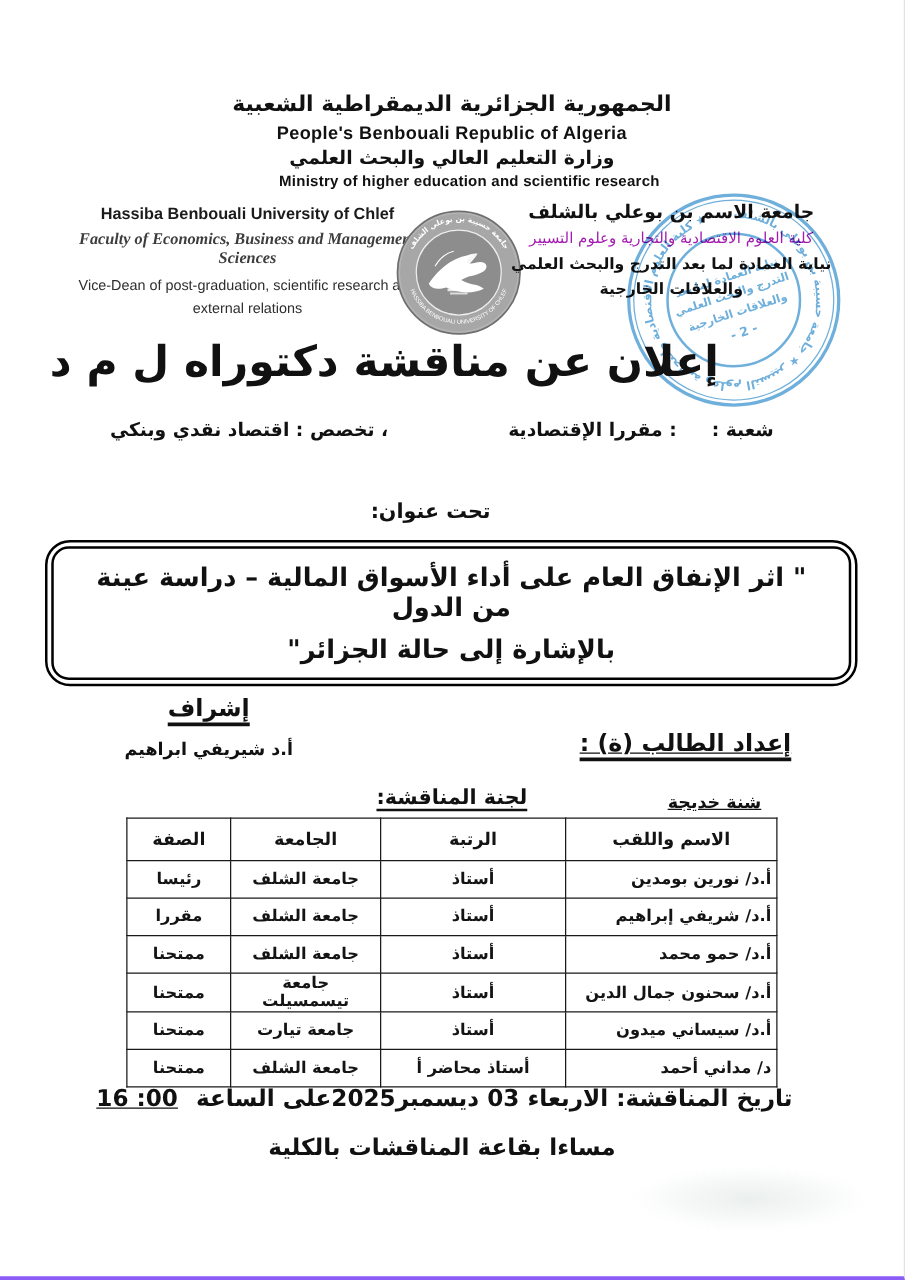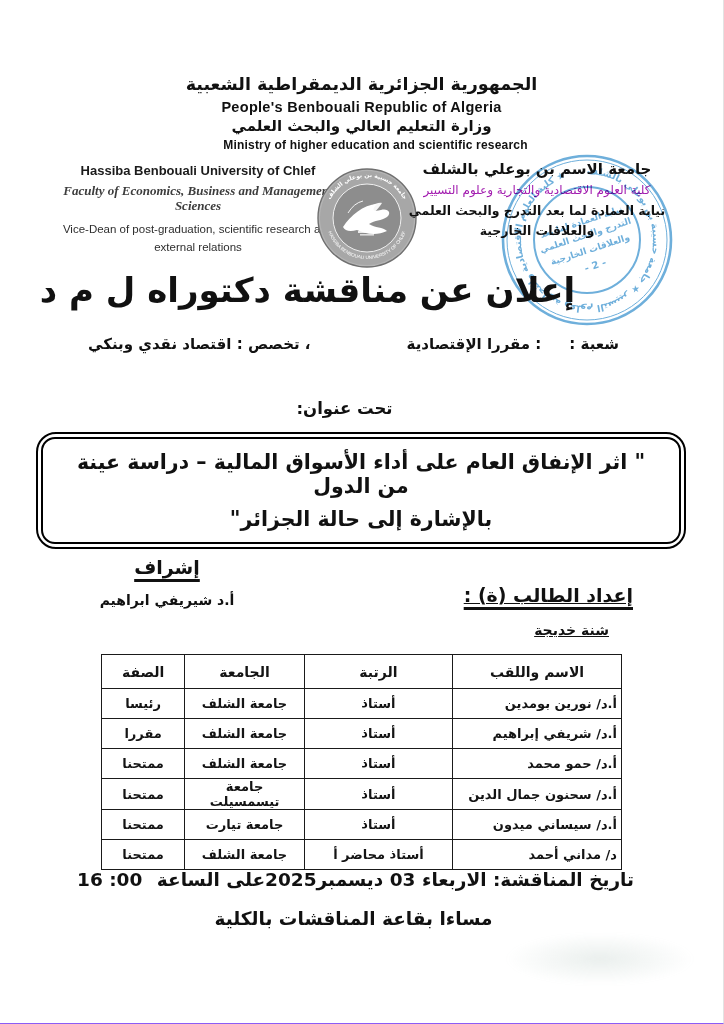--- a/index.html
+++ b/index.html
@@ -1,18 +1,18 @@
 <!DOCTYPE html>
 <html lang="ar"><head>
 <meta charset="utf-8">
 <style>
   html,body{margin:0;padding:0;background:#ffffff;}
   .page{position:relative;width:724px;height:1024px;background:#fff;overflow:hidden;
         font-family:"DejaVu Sans",sans-serif;color:#111;
-        border-right:1px solid #e3e3e3;border-bottom:1px solid #8b5cf6;box-sizing:border-box;}
+        border-right:1px solid #e3e3e3;border-bottom:3px solid #8b5cf6;box-sizing:border-box;}
 
   
   .hdr{position:absolute;top:74px;left:0;right:0;text-align:center;line-height:1.25;}
   .hdr .ar1{font-size:17.5px;font-weight:bold;}
   .hdr .en1{font-size:14.5px;font-weight:bold;font-family:"Liberation Sans",sans-serif;margin-top:2px;letter-spacing:.3px;}
   .hdr .ar2{font-size:15px;font-weight:bold;margin-top:1px;}
   .hdr .en2{font-size:12px;font-weight:bold;font-family:"Liberation Sans",sans-serif;margin-top:2px;letter-spacing:.2px;padding-left:28px;}
 
   
   .uni-left{position:absolute;top:163px;left:56px;width:284px;text-align:center;
@@ -49,21 +49,21 @@
   .tbox{position:absolute;top:432px;left:36px;width:650px;height:117px;
         border:2.5px solid #000;border-radius:20px;padding:3px;box-sizing:border-box;}
   .tbox-inner{width:100%;height:100%;border:2px solid #000;border-radius:14px;box-sizing:border-box;
               display:flex;flex-direction:column;justify-content:space-evenly;align-items:center;
               direction:rtl;font-weight:bold;font-size:20.5px;text-align:center;padding:2px 18px;}
 
   
   .student{position:absolute;top:584px;right:90px;width:220px;direction:rtl;text-decoration:underline;}
   .student .lbl{font-size:19px;font-weight:bold;text-decoration:underline;
                 text-decoration-thickness:2.5px;text-underline-offset:5px;}
-  .student .nm{font-size:14px;font-weight:bold;margin-top:16px;text-align:right;padding-right:24px;}
+  .student .nm{font-size:14px;font-weight:bold;margin-top:28px;text-align:right;padding-right:24px;}
 
   .supervisor{position:absolute;top:556px;left:83px;width:168px;text-align:center;direction:rtl;}
   .supervisor .lbl{font-size:19px;font-weight:bold;text-decoration:underline;
                    text-decoration-thickness:2.5px;text-underline-offset:5px;}
   .supervisor .nm{font-size:14px;font-weight:bold;margin-top:14px;}
 
   
   .cmt-head{position:absolute;top:628px;left:0;right:0;text-align:center;direction:rtl;
             font-size:16.5px;font-weight:bold;}
   .cmt-head span{text-decoration:underline;text-decoration-thickness:2px;text-underline-offset:4px;}
@@ -75,21 +75,21 @@
   .ctable td{height:29px;}
   .ctable th:nth-child(1),.ctable td:nth-child(1){width:32.5%;}
   .ctable th:nth-child(2),.ctable td:nth-child(2){width:28.5%;}
   .ctable th:nth-child(3),.ctable td:nth-child(3){width:23%;}
   .ctable th:nth-child(4),.ctable td:nth-child(4){width:16%;}
   .ctable td:nth-child(1){text-align:right;}
 
   
   .f1{position:absolute;top:869px;left:0;right:0;text-align:center;direction:rtl;
       font-size:18.5px;font-weight:bold;transform:translateX(-6px);}
-  .f1 .time{direction:ltr;unicode-bidi:isolate;margin-right:8px;}
+  .f1 .time{direction:ltr;unicode-bidi:isolate;margin-right:8px;text-decoration:underline;}
   .f2{position:absolute;top:908px;left:0;right:16px;text-align:center;direction:rtl;
       font-size:18.5px;font-weight:bold;}
 
   .smudge{position:absolute;top:933px;left:505px;width:190px;height:52px;
           background:radial-gradient(ellipse at center, rgba(150,175,165,.20), transparent 70%);
           filter:blur(2px);}
 </style>
 </head>
 <body>
 
@@ -177,20 +177,23 @@
   <div class="student">
     <div><span class="lbl">إعداد الطالب  (ة) :</span></div>
     <div class="nm">شنة خديجة</div>
   </div>
 
   <div class="supervisor">
     <div><span class="lbl">إشراف</span></div>
     <div class="nm">أ.د شيريفي ابراهيم</div>
   </div>
 
+  <div class="cmt-head">
+    <span>لجنة المناقشة:</span>
+  </div>
 
   <table class="ctable">
     <thead>
       <tr>
         <th>الاسم واللقب</th>
         <th>الرتبة</th>
         <th>الجامعة</th>
         <th>الصفة</th>
       </tr>
     </thead>

